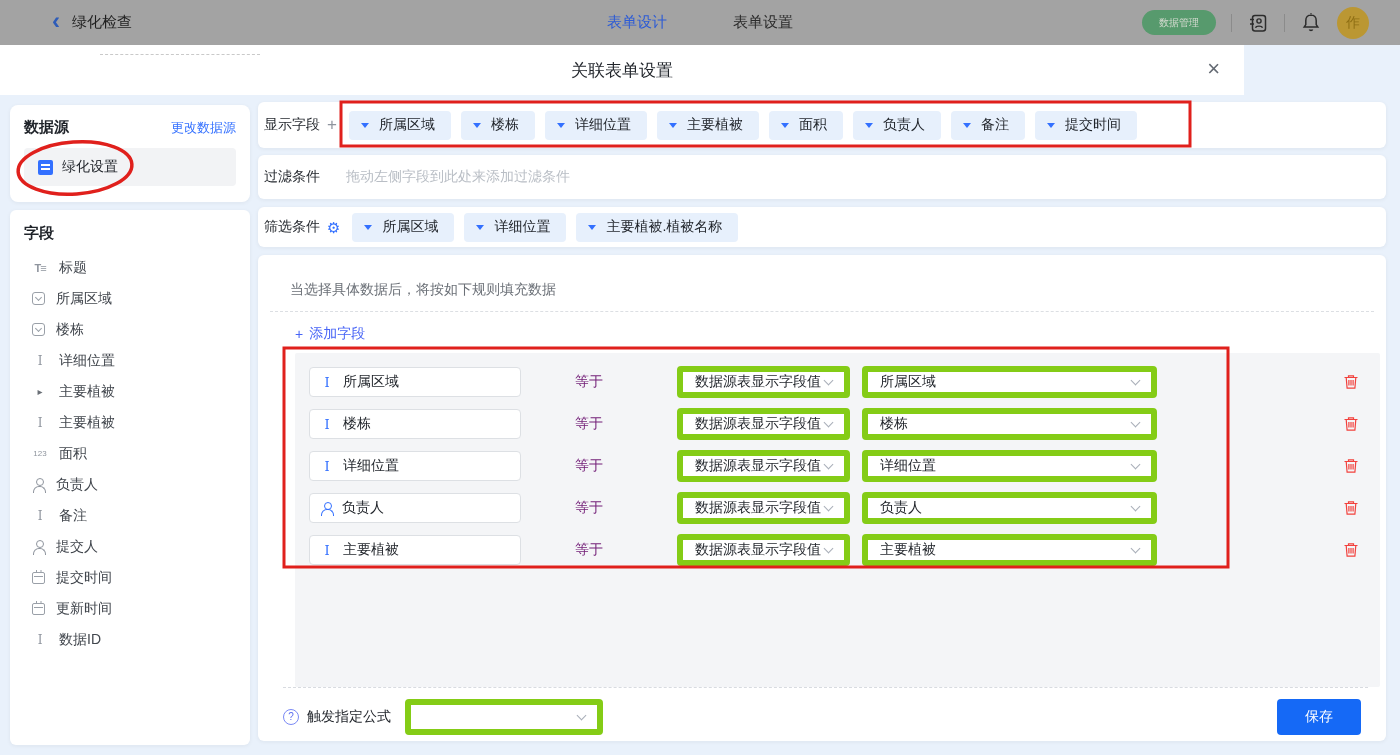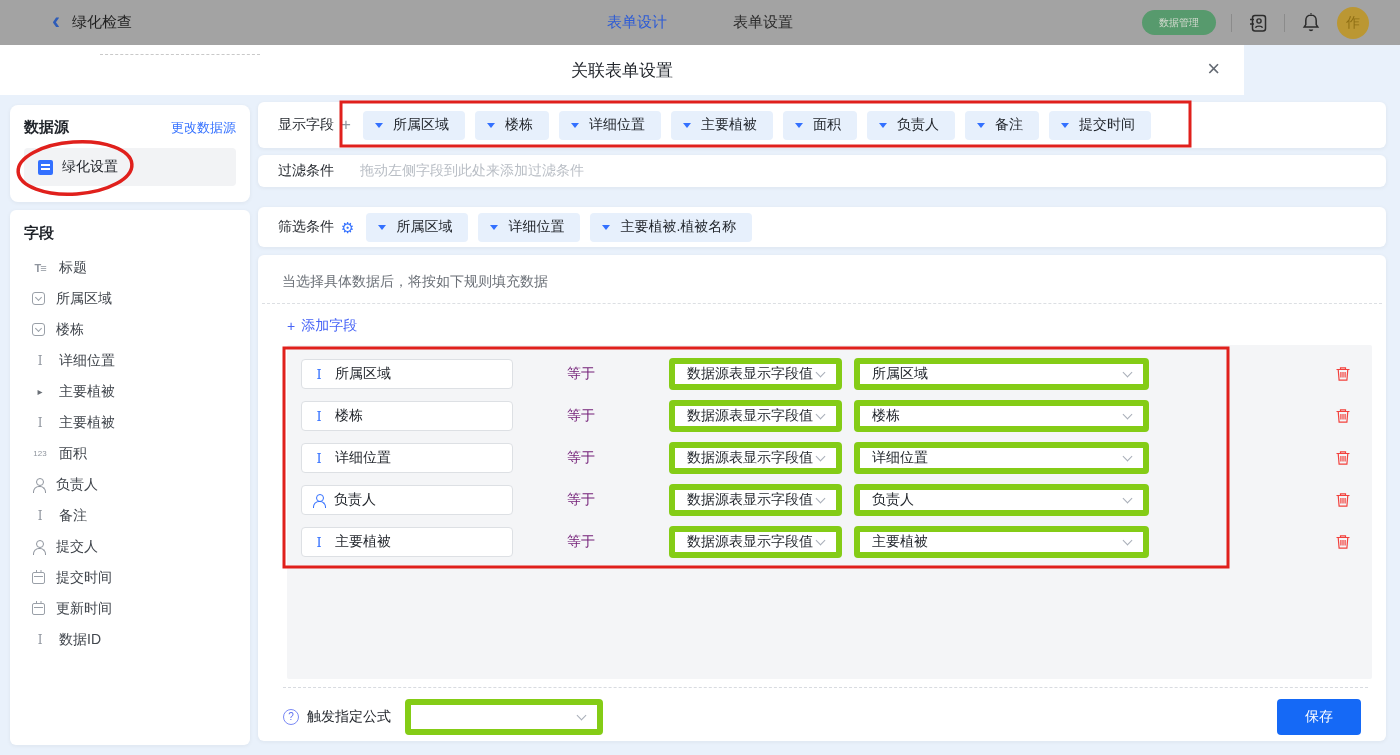--- a/index.html
+++ b/index.html
@@ -67,36 +67,36 @@
     border:1.3px solid currentColor; border-radius:50%; }
   .fi-person::after { content:""; position:absolute; left:1px; top:7.5px; width:11px; height:6px;
     border:1.3px solid currentColor; border-bottom:none; border-radius:6px 6px 0 0; }
   .fi-cal { position:relative; width:13px; height:12px; border:1.2px solid #9aa0a8; border-radius:2px; margin-top:1px; }
   .fi-cal::before { content:""; position:absolute; left:1px; top:2.5px; width:8.5px; height:0;
     border-top:1.2px solid #9aa0a8; }
   .fi-cal::after { content:""; position:absolute; left:2.5px; top:-3px; width:1.5px; height:2.5px;
     background:#9aa0a8; box-shadow:4.5px 0 0 #9aa0a8; }
 
   
-  .rowcard { left:258px; width:1128px; display:flex; align-items:center; padding-left:20px; }
+  .rowcard { left:258px; width:1128px; display:flex; align-items:center; padding-left:6px; }
   .rowA { top:57px; height:46px; }
-  .rowB { top:110px; height:32px; }
+  .rowB { top:110px; height:44px; }
   .rowC { top:162px; height:40px; }
   .row-label { font-size:14px; color:#1f2329; flex:none; }
   .plus-gray { color:#8f959e; font-size:17px; margin-left:7px; margin-right:12px; }
   .tags { display:flex; align-items:center; gap:10px; }
   .tag { background:#e7f0fc; border-radius:4px; height:29px; display:inline-flex;
     align-items:center; gap:10px; padding:0 16px 0 12px; font-size:14px; color:#1f2329; cursor:pointer; }
   .tri { width:0; height:0; border-left:4.5px solid transparent; border-right:4.5px solid transparent;
     border-top:5.5px solid #3370ff; }
   .placeholder { margin-left:26px; font-size:14px; color:#b9bec5; }
   .gear { color:#3370ff; font-size:15px; margin-left:7px; margin-right:12px; line-height:15px; cursor:pointer; }
 
   
-  .cardD { left:258px; top:210px; width:1128px; height:486px; padding:4px; }
+  .cardD { left:258px; top:210px; width:1128px; height:486px; padding:12px; }
   .hint { padding:14px 20px 12px; font-size:14px; color:#6b7077;
     border-bottom:1px dashed #dcdfe3; }
   .add-field { margin:13px 0 10px 25px; display:inline-flex; align-items:center; gap:6px;
     color:#4764f6; font-size:14px; cursor:pointer; }
   .rules-panel { margin-left:25px; width:1085px; height:334px; background:#f4f5f7;
     border-radius:2px; padding-top:14px; }
   .rule-row { height:30px; display:flex; align-items:center; margin-bottom:12px; }
   .rule-field { margin-left:14px; width:212px; height:30px; background:#fff;
     border:1px solid #dde0e4; border-radius:4px; display:flex; align-items:center; gap:9px;
     padding:0 10px; font-size:14px; color:#1f2329; cursor:text; }

